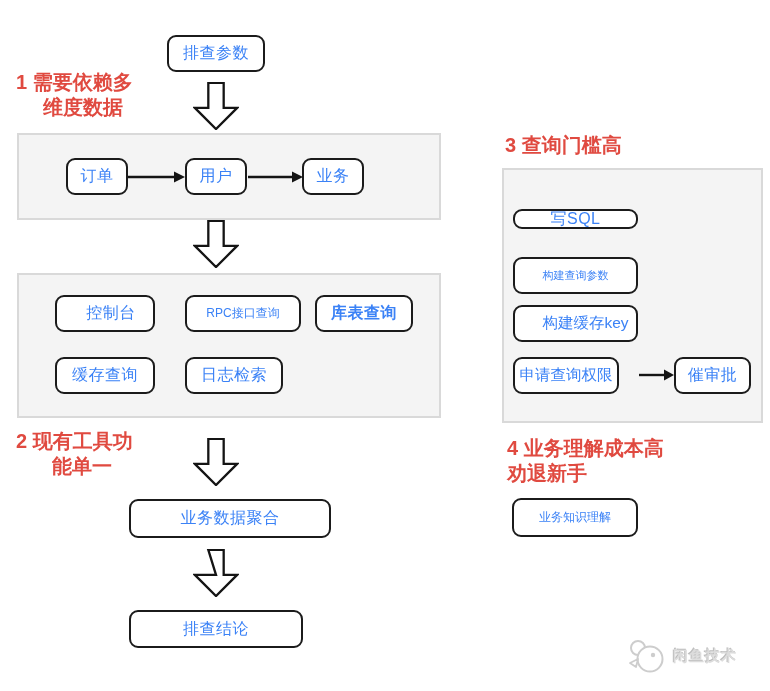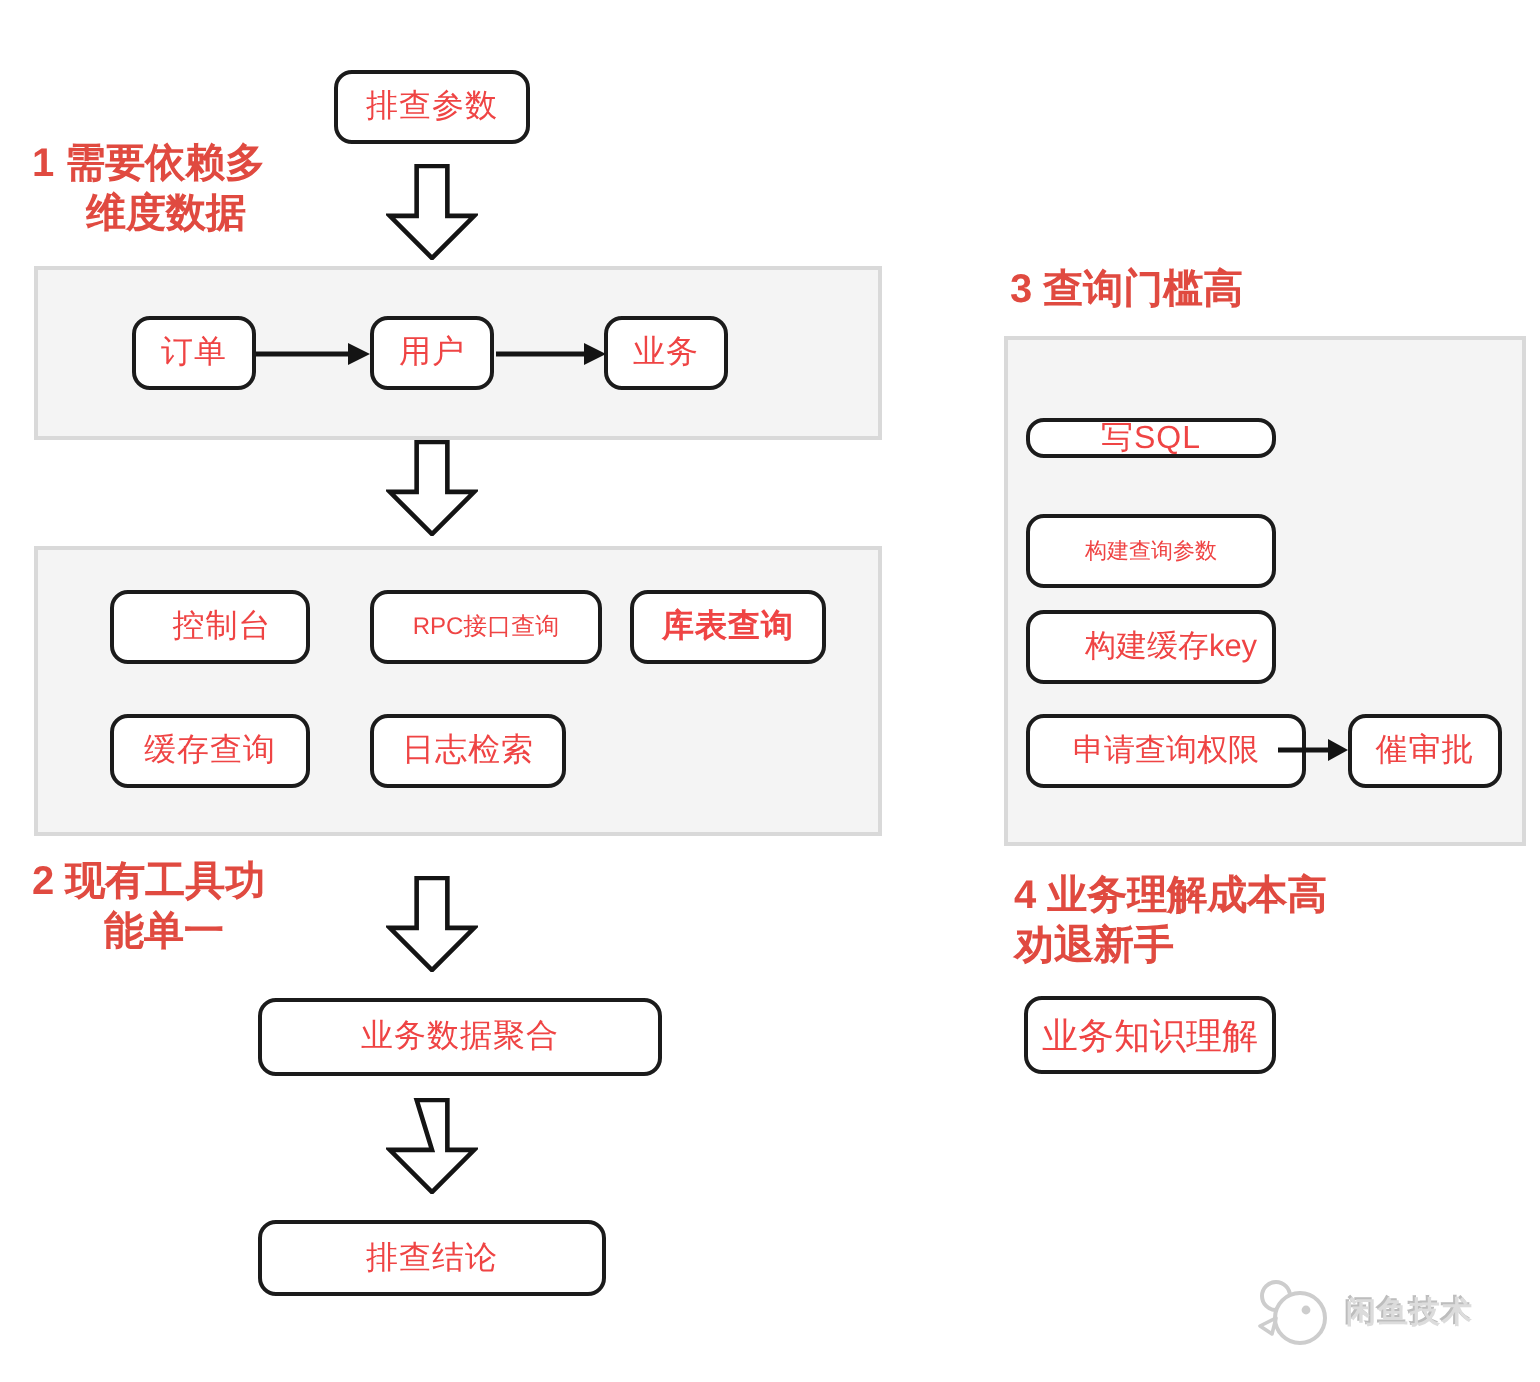--- a/index.html
+++ b/index.html
@@ -17,40 +17,40 @@
   .container{
     position:absolute;background:var(--container-bg);
     border:2px solid var(--container-border);box-sizing:border-box;
   }
   .c1{left:17px;top:133px;width:424px;height:87px;}
   .c2{left:17px;top:273px;width:424px;height:145px;}
   .c3{left:502px;top:168px;width:261px;height:255px;}
   .node{
     position:absolute;background:#ffffff;border:2px solid var(--node-border);
     border-radius:9px;box-sizing:border-box;display:flex;align-items:center;
-    justify-content:center;font-size:16px;color:#ef4444;white-space:nowrap;
+    justify-content:center;font-size:16px;color:#3b82f6;white-space:nowrap;
     letter-spacing:0.5px;
   }
   .n-params{left:167px;top:35px;width:98px;height:37px;}
   .n-order{left:66px;top:158px;width:62px;height:37px;}
   .n-user{left:185px;top:158px;width:62px;height:37px;}
   .n-business{left:302px;top:158px;width:62px;height:37px;}
   .n-console{left:55px;top:295px;width:100px;height:37px;padding-left:12px;}
   .n-rpc{left:185px;top:295px;width:116px;height:37px;font-size:12px;letter-spacing:0;}
   .n-tableq{left:315px;top:295px;width:98px;height:37px;font-weight:bold;}
   .n-cacheq{left:55px;top:357px;width:100px;height:37px;}
   .n-logq{left:185px;top:357px;width:98px;height:37px;}
   .n-agg{left:129px;top:499px;width:202px;height:39px;}
   .n-concl{left:129px;top:610px;width:174px;height:38px;}
   .n-sql{left:513px;top:209px;width:125px;height:20px;}
   .n-qparams{left:513px;top:257px;width:125px;height:37px;font-size:11px;letter-spacing:0;}
   .n-ckey{left:513px;top:305px;width:125px;height:37px;font-size:15.5px;letter-spacing:0;padding-left:20px;}
-  .n-perm{left:513px;top:357px;width:140px;height:37px;font-size:15.5px;letter-spacing:0;}
+  .n-perm{left:513px;top:357px;width:106px;height:37px;font-size:15.5px;letter-spacing:0;}
   .n-approval{left:674px;top:357px;width:77px;height:37px;}
-  .n-knowledge{left:512px;top:498px;width:126px;height:39px;font-size:18px;letter-spacing:0;}
+  .n-knowledge{left:512px;top:498px;width:126px;height:39px;font-size:12px;letter-spacing:0;}
   .annotation{
     position:absolute;color:var(--red);font-weight:bold;font-size:20px;
     line-height:25px;white-space:nowrap;
   }
   .a1{left:16px;top:70px;width:134px;}
   .a2{left:16px;top:429px;width:132px;}
   .a3{left:505px;top:133px;}
   .a4{left:507px;top:436px;}
   .annotation .centered{text-align:center;}
   .blockarrow{position:absolute;left:193px;width:46px;height:48px;}

